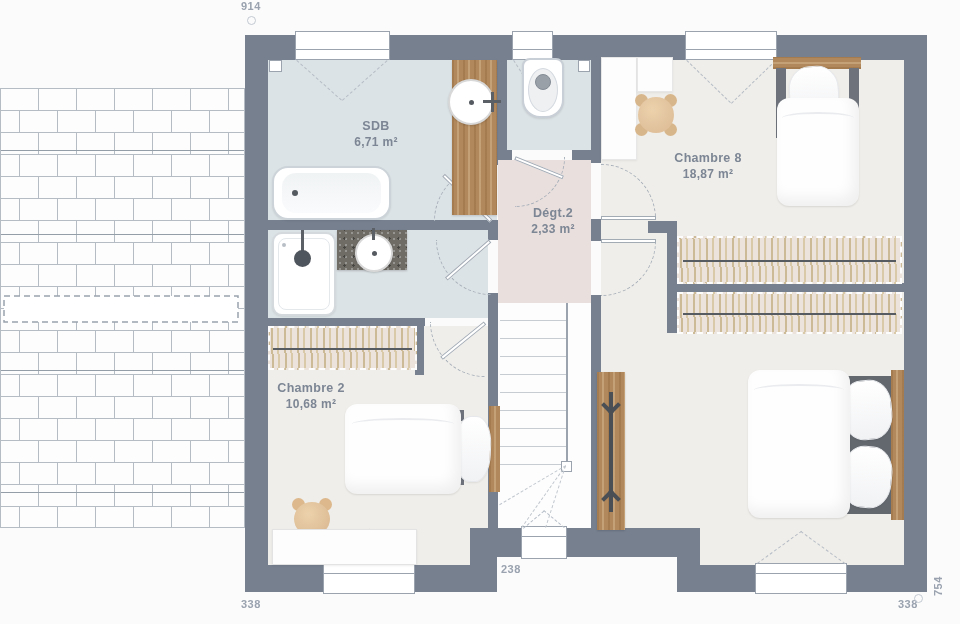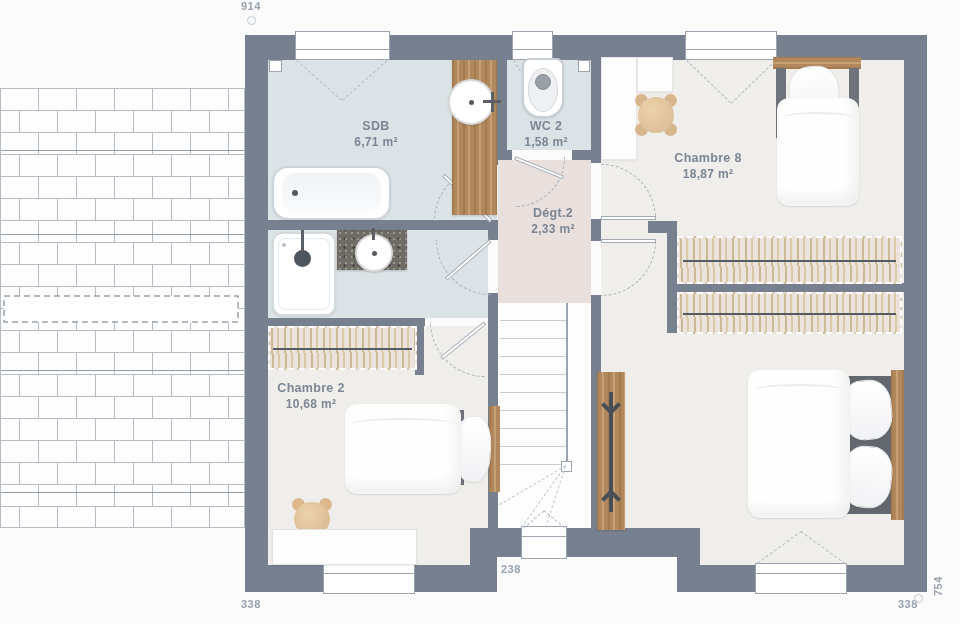--- a/index.html
+++ b/index.html
@@ -221,24 +221,20 @@
     <div class="wood abs" style="left:891px;top:370px;width:13px;height:150px;"></div>
     <div class="pillow" style="left:842px;top:380px;width:50px;height:60px;transform:rotate(-5deg);"></div>
     <div class="pillow" style="left:842px;top:446px;width:50px;height:62px;transform:rotate(5deg);"></div>
     <div class="duvet" style="left:748px;top:370px;width:102px;height:148px;"></div>
   </div>
 
   <div class="room-label" style="left:326px;top:118px;width:100px;">
     <div>SDB</div>
     <div class="area">6,71 m²</div>
   </div>
-  <div class="room-label" style="left:506px;top:118px;width:80px;">
-    <div>WC 2</div>
-    <div class="area">1,58 m²</div>
-  </div>
   <div class="room-label" style="left:658px;top:150px;width:100px;">
     <div>Chambre 8</div>
     <div class="area">18,87 m²</div>
   </div>
   <div class="room-label" style="left:503px;top:205px;width:100px;">
     <div>Dégt.2</div>
     <div class="area">2,33 m²</div>
   </div>
   <div class="room-label" style="left:261px;top:380px;width:100px;">
     <div>Chambre 2</div>

